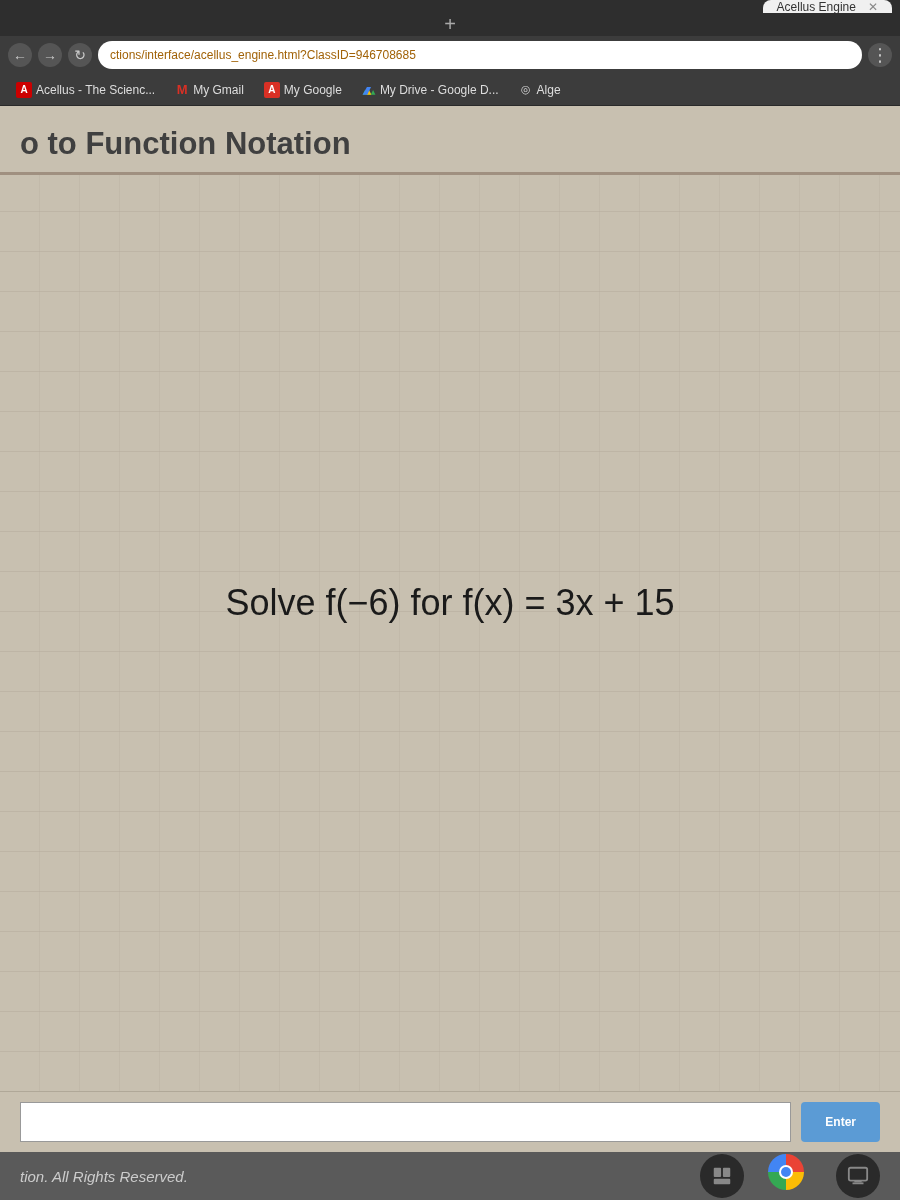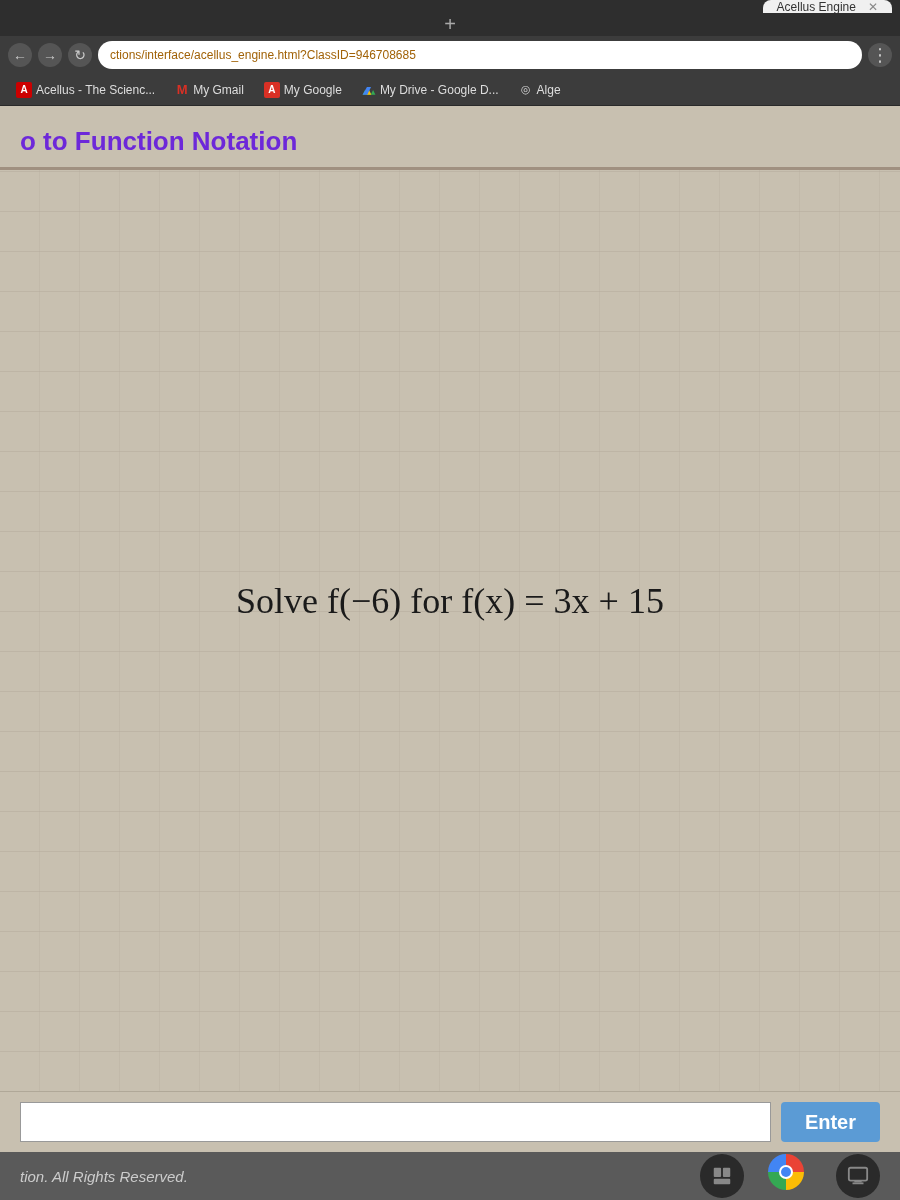--- a/index.html
+++ b/index.html
@@ -129,23 +129,23 @@
 
     
     .page-header {
       width: 100%;
       background: #c8c0b0;
       padding: 20px 20px 10px 20px;
       border-bottom: 3px solid #a09080;
     }
 
     .page-title {
-      font-size: 26px;
+      font-size: 31px;
       font-weight: bold;
-      color: #6d28d9;
+      color: #404040;
     }
 
     
     .math-area {
       flex: 1;
       width: 100%;
       display: flex;
       flex-direction: column;
       align-items: center;
       justify-content: center;
@@ -167,21 +167,20 @@
           rgba(180,170,155,0.3) 40px
         );
     }
 
     .math-question {
       font-size: 36px;
       font-weight: 500;
       color: #1a1a1a;
       margin-bottom: 60px;
       text-align: center;
-      font-family: Liberation Serif, serif;
     }
 
     .math-answer-line {
       font-size: 36px;
       font-weight: 500;
       color: #1a1a1a;
       display: flex;
       align-items: center;
       gap: 12px;
     }
@@ -220,21 +219,21 @@
       font-size: 16px;
       outline: none;
     }
 
     .enter-button {
       background: #5b9bd5;
       color: #fff;
       border: none;
       padding: 4px 24px;
       height: 40px;
-      font-size: 20px;
+      font-size: 12px;
       font-weight: bold;
       cursor: pointer;
       border-radius: 4px;
     }
 
     
     .page-footer {
       width: 100%;
       background: #5a5a5a;
       height: 48px;

